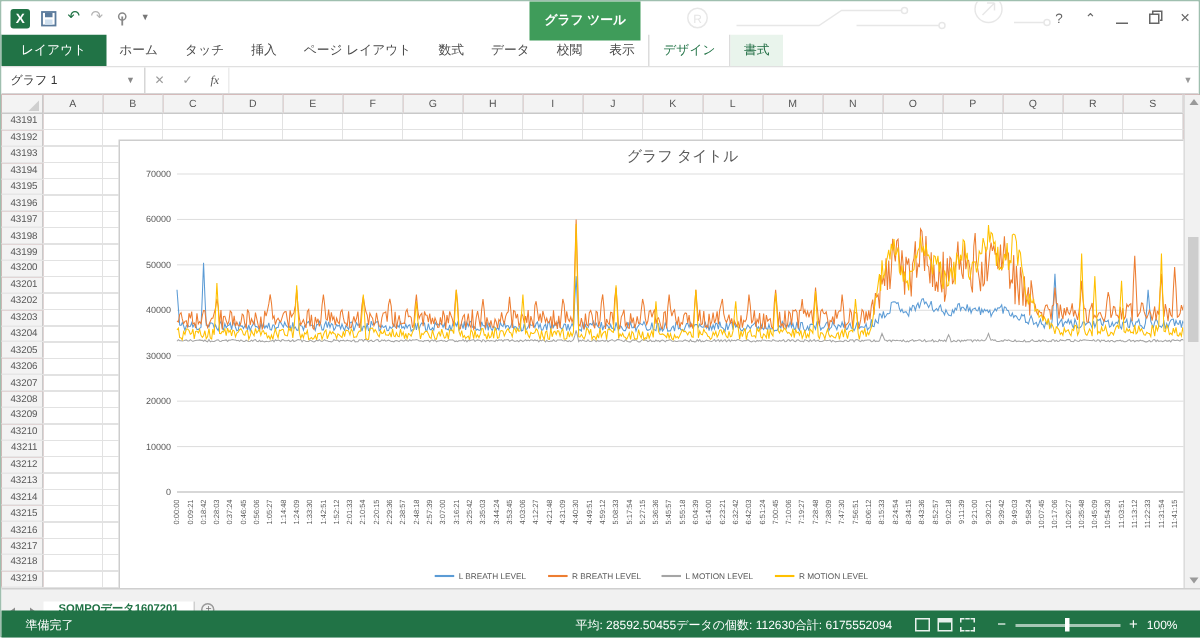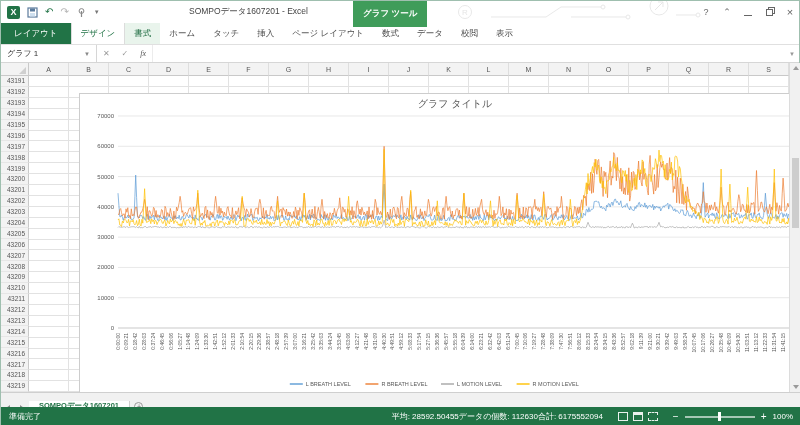--- a/index.html
+++ b/index.html
@@ -64,21 +64,21 @@
   .tri-r{border-top:3px solid transparent;border-bottom:3px solid transparent;border-left:4px solid #8a8a8a;}
   .sheet-tab{background:#fff;color:#217346;font-weight:bold;padding:0 10px;display:flex;align-items:center;border-right:1px solid #cfcfcf;}
   .add-sheet{width:18px;display:flex;align-items:center;justify-content:center;}
   .add-circ{width:9px;height:9px;border:1px solid #9a9a9a;border-radius:50%;color:#777;font-size:7px;line-height:7px;text-align:center;}
   .h-scroll{margin-left:auto;width:250px;position:relative;}
   .hs-thumb{position:absolute;top:3px;left:105px;width:95px;height:8px;background:#cdcdcd;}
   .hs-l{position:absolute;top:4px;right:26px;border-top:3px solid transparent;border-bottom:3px solid transparent;border-right:4px solid #8a8a8a;}
   .hs-r{position:absolute;top:4px;right:12px;border-top:3px solid transparent;border-bottom:3px solid transparent;border-left:4px solid #8a8a8a;}
 
   
-  #statusbar{position:absolute;top:406px;left:0;width:800px;height:19px;background:#217346;color:#fff;display:flex;align-items:center;font-size:8px;padding:0 8px;}
+  #statusbar{position:absolute;top:406px;left:0;width:800px;height:19px;background:#217346;color:#fff;display:flex;align-items:center;font-size:8px;padding:0 16px;}
   .sb-right{margin-left:auto;display:flex;align-items:center;gap:15px;}
   .stats{display:flex;align-items:center;}
   .view-icons{display:flex;align-items:center;gap:5px;}
   .vi{width:10px;height:9px;border:1px solid rgba(255,255,255,.9);}
   .vi2{border-top-width:3px;}
   .vi3{border-style:dashed;border-width:1px;}
   .zoom{display:flex;align-items:center;gap:6px;}
   .z-track{width:70px;height:2px;background:rgba(255,255,255,.6);position:relative;}
   .z-thumb{position:absolute;left:33px;top:-3.5px;width:3px;height:9px;background:#fff;}
   .z-btn{font-size:10px;line-height:1;}
@@ -97,21 +97,20 @@
           <rect x="3" y="6" width="5" height="3.5" fill="#cfe0ef"></rect>
         </svg>
       <span class="qicon">↶</span>
       <span class="qicon dis">↷</span>
       <svg width="11" height="11" viewBox="0 0 11 11">
           <circle cx="5.5" cy="4" r="2.4" fill="none" stroke="#888" stroke-width="1"></circle>
           <rect x="4.9" y="4" width="1.2" height="6" fill="#888"></rect>
         </svg>
       <span class="qcaret">▼</span>
     </div>
-    <div id="win-title">SOMPOデータ1607201 - Excel</div>
     <div id="ctx-badge">グラフ ツール</div>
     <svg id="deco" width="250" height="22" viewBox="0 0 250 22">
       <g stroke="#d5d5d5" fill="none" stroke-width="1">
         <circle cx="14" cy="11" r="6.5"></circle>
           <path d="M40 16 H95 L110 6 H150"></path>
           <circle cx="152" cy="6" r="2"></circle>
         <path d="M120 16 H175"></path>
           <circle cx="177" cy="16" r="2"></circle>
         <circle cx="208" cy="5" r="9"></circle>
           <path d="M204 9 L212 1 M212 1 h-5 M212 1 v5"></path>
@@ -128,33 +127,33 @@
         </span>
       <span class="wc">
           <span class="wc-restore"></span>
         </span>
       <span class="wc wc-close">×</span>
     </div>
   </div>
 
   <div id="tabs-row">
     <div class="file-tab">レイアウト</div>
-    <div id="ctx-tabs">
-        <span class="rtab ctx active">デザイン</span>
-        <span class="rtab ctx">書式</span>
-      </div>
     <div id="main-tabs">
         <span class="rtab">ホーム</span>
         <span class="rtab">タッチ</span>
         <span class="rtab">挿入</span>
         <span class="rtab">ページ レイアウト</span>
         <span class="rtab">数式</span>
         <span class="rtab">データ</span>
         <span class="rtab">校閲</span>
         <span class="rtab">表示</span>
+      </div>
+    <div id="ctx-tabs">
+        <span class="rtab ctx active">デザイン</span>
+        <span class="rtab ctx">書式</span>
       </div>
   </div>
 
   <div id="formula-row">
     <div class="name-box">
       <span>グラフ 1</span>
       <span class="nb-caret">▼</span>
     </div>
     <div class="fb-btns">
       <span>✕</span>

